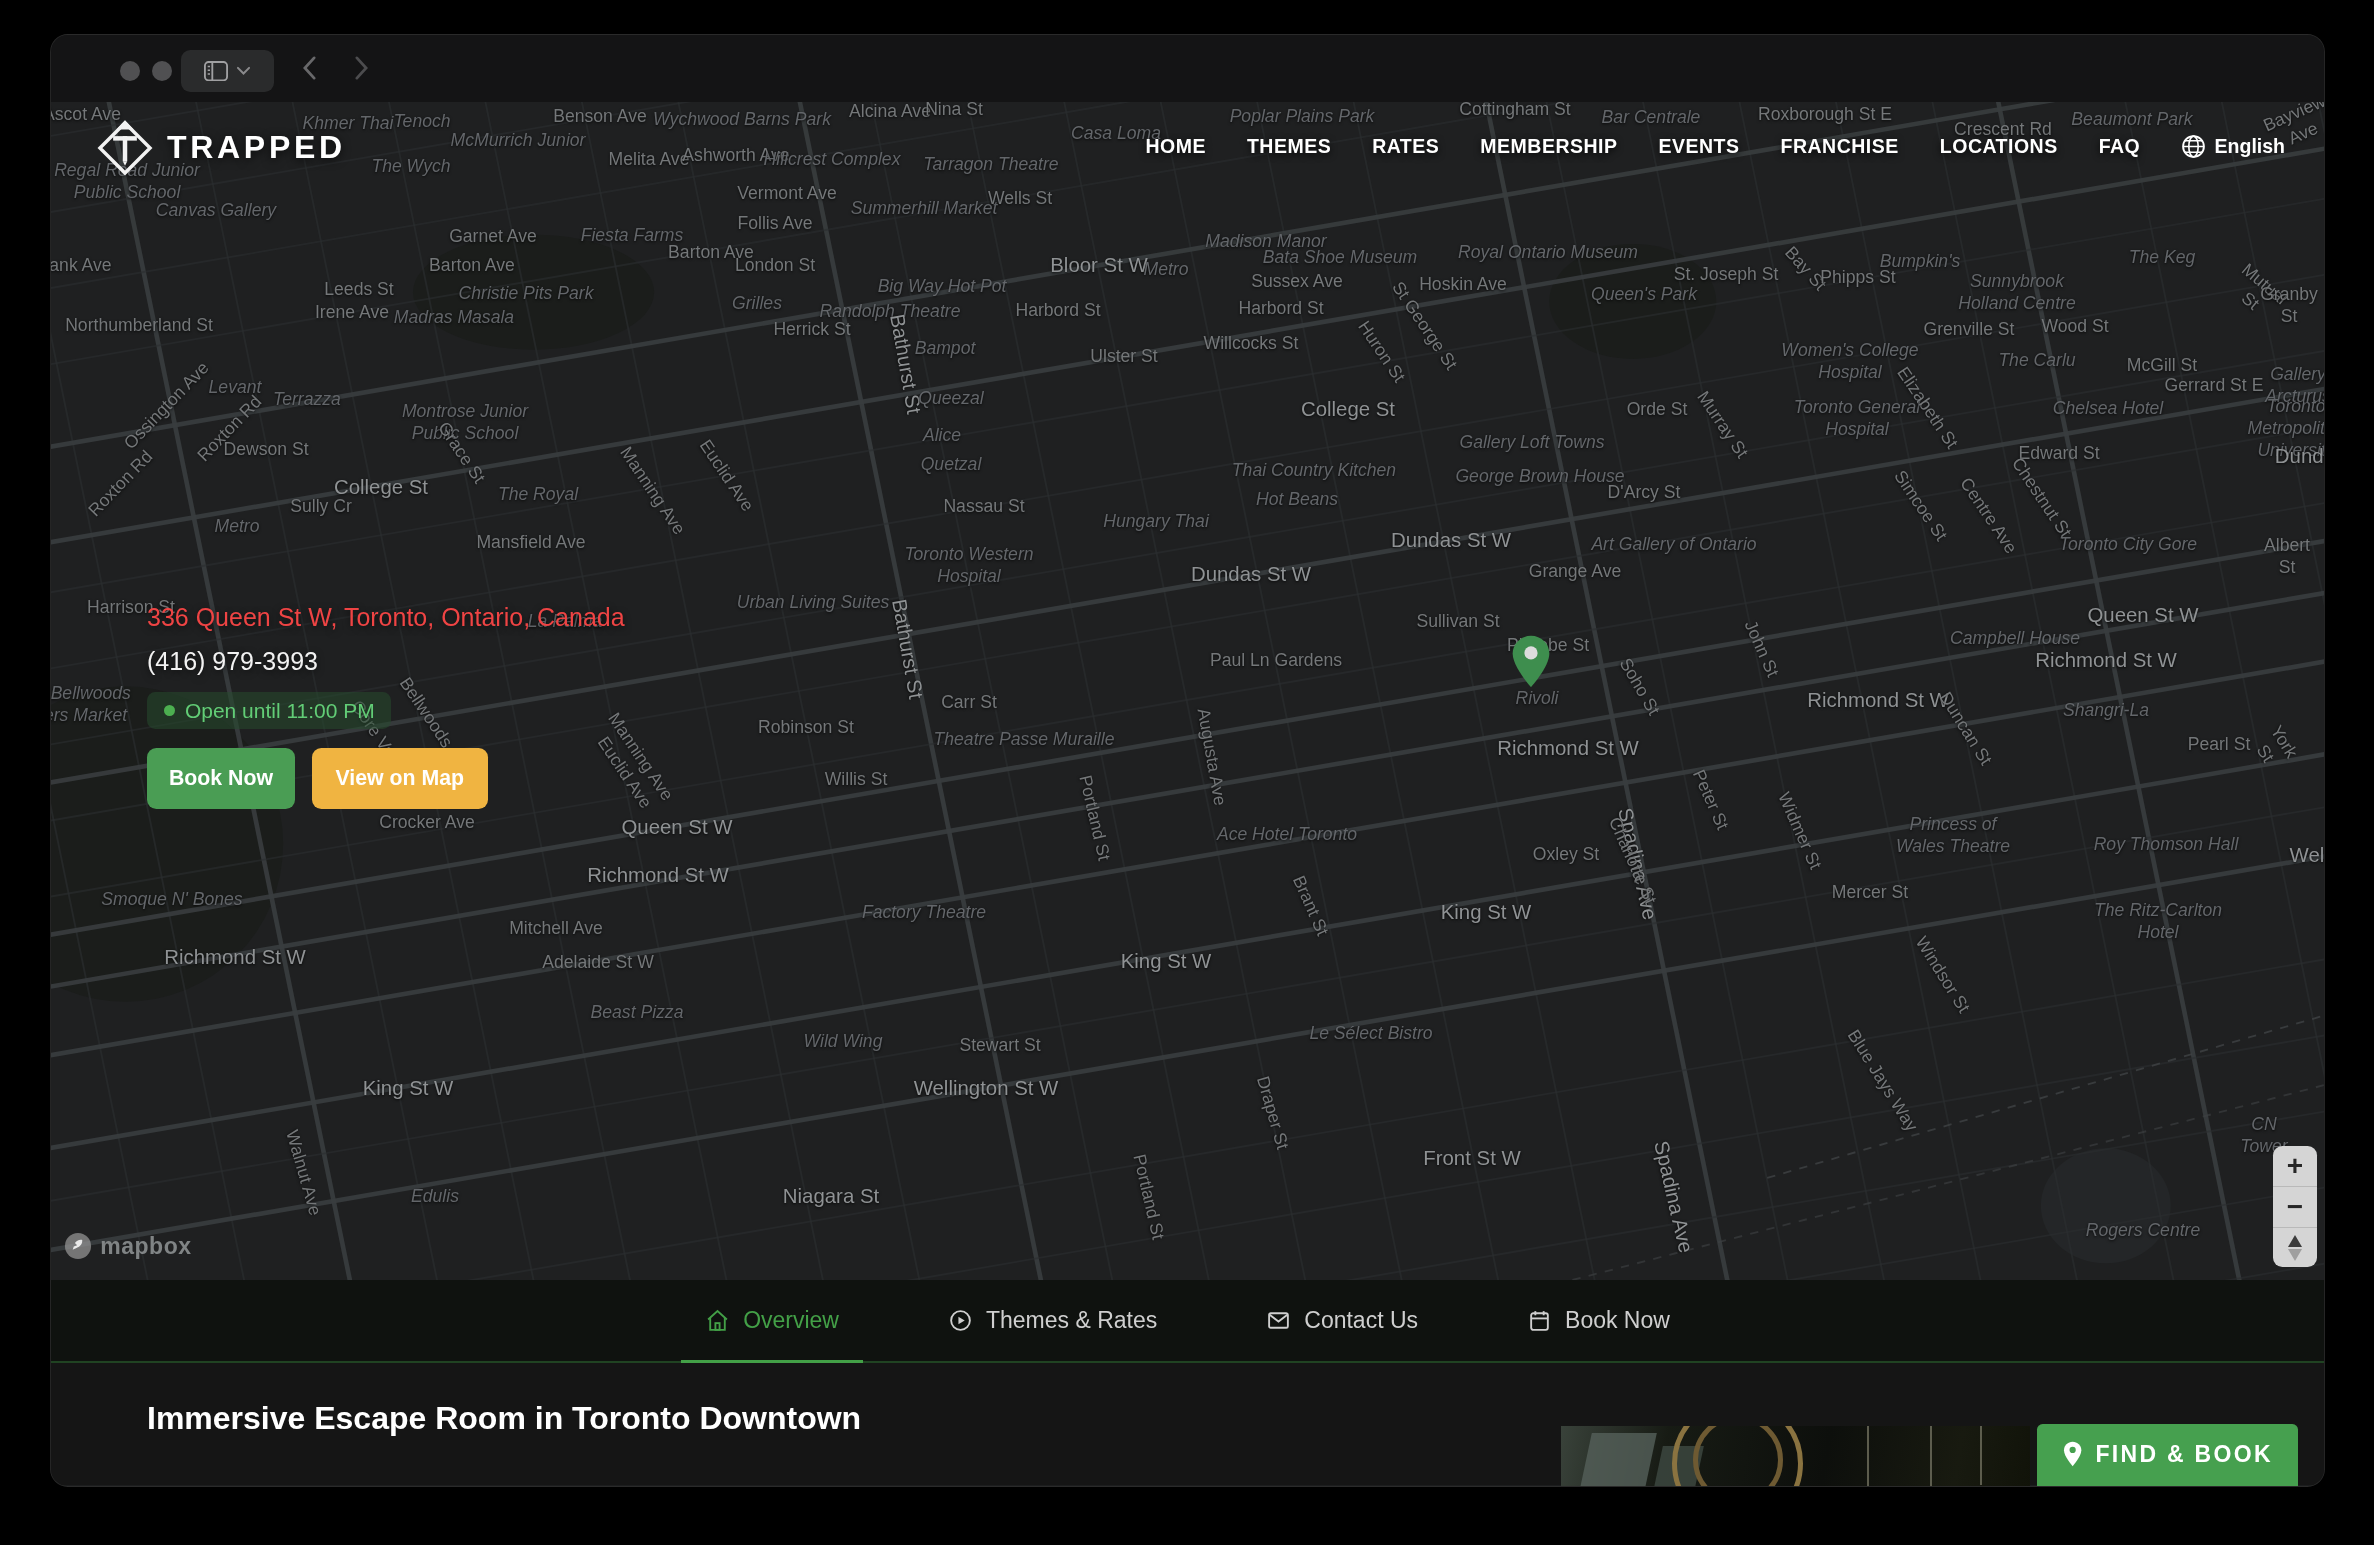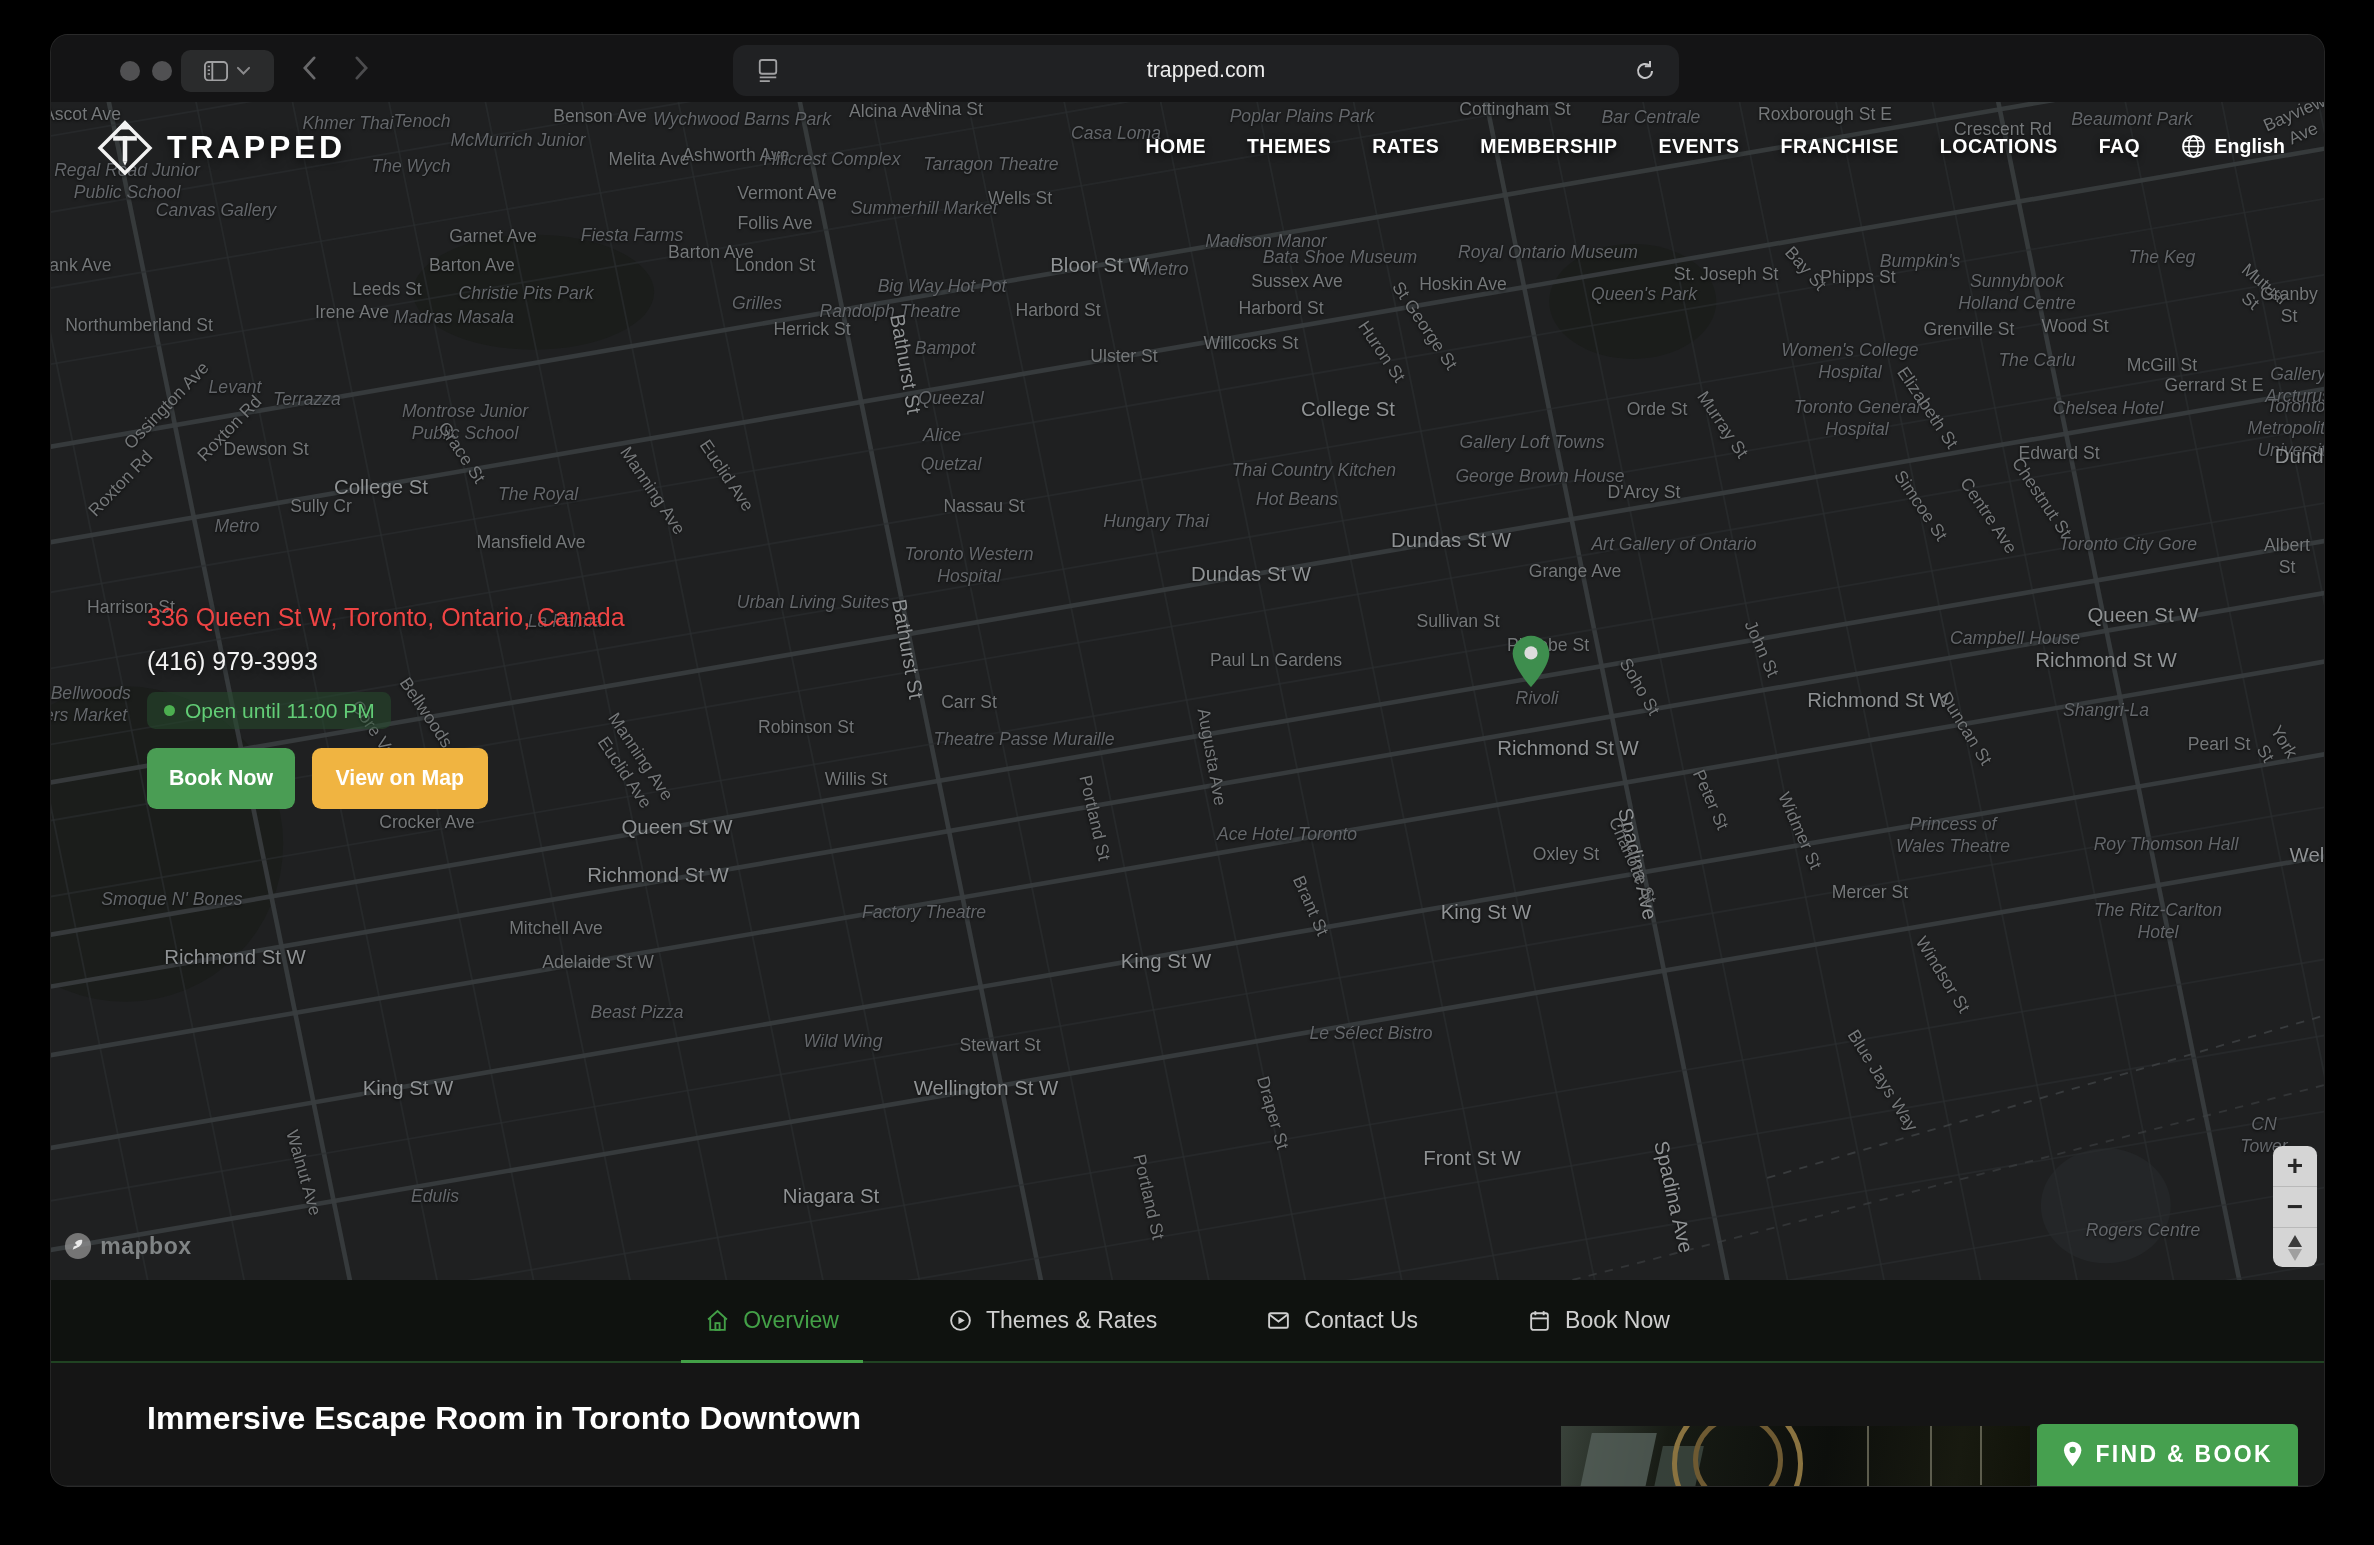--- a/index.html
+++ b/index.html
@@ -95,32 +95,20 @@
       <svg width="15" height="24" viewBox="0 0 16 26">
           <path d="M13 2L3 13l10 11" fill="none" stroke="#68686a" stroke-width="3" stroke-linecap="round"></path>
         </svg>
     </div>
     <div class="nav-arrow" style="left:295px">
       <svg width="15" height="24" viewBox="0 0 16 26">
           <path d="M3 2l10 11L3 24" fill="none" stroke="#4c4c4e" stroke-width="3" stroke-linecap="round"></path>
         </svg>
     </div>
 
-    <div class="urlpill">
-      <svg class="pill-icon" style="left:24px" width="22" height="26" viewBox="0 0 24 28">
-        <rect x="3" y="2" width="18" height="15" rx="2.5" fill="none" stroke="#a0a0a2" stroke-width="2"></rect>
-        <line x1="3" y1="21" x2="21" y2="21" stroke="#a0a0a2" stroke-width="2"></line>
-        <line x1="3" y1="25" x2="14" y2="25" stroke="#a0a0a2" stroke-width="2"></line>
-      </svg>
-      <span class="url-text">trapped.com</span>
-      <svg class="pill-icon" style="right:22px;top:14px" width="24" height="24" viewBox="0 0 24 24">
-        <path d="M19 12a7 7 0 1 1-2.05-4.95" fill="none" stroke="#c3c3c5" stroke-width="2"></path>
-        <path d="M17 2v5.2h-5.2" fill="none" stroke="#c3c3c5" stroke-width="2"></path>
-      </svg>
-    </div>
   </div>
 
   <div class="map">
     <svg id="roads" width="2273" height="1178" viewBox="0 0 2450 1270">
         <ellipse cx="1705" cy="215" rx="90" ry="62" fill="#1b1d1b"></ellipse>
         <ellipse cx="520" cy="205" rx="130" ry="62" fill="#1b1d1b"></ellipse>
         <ellipse cx="80" cy="800" rx="170" ry="170" fill="#1b1d1b"></ellipse>
         <ellipse cx="2215" cy="1190" rx="70" ry="62" fill="#242628"></ellipse>
         <line x1="-160" y1="-20" x2="108" y2="1290" stroke="#2b2e30" stroke-width="2" opacity="0.65"></line>
         <line x1="-56" y1="-20" x2="212" y2="1290" stroke="#2b2e30" stroke-width="2" opacity="0.65"></line>
@@ -209,21 +197,21 @@
         <span class="mlabel" style="left: 660px; top: 151px;">Barton Ave</span>
         <span class="mlabel" style="left: 421px; top: 164px;">Barton Ave</span>
         <span class="mlabel" style="left: 724px; top: 164px;">London St</span>
         <span class="mlabel b" style="left: 1048px; top: 164px;">Bloor St W</span>
         <span class="mlabel i" style="left: 1115px; top: 168px;">Metro</span>
         <span class="mlabel i" style="left: 1215px; top: 140px;">Madison Manor</span>
         <span class="mlabel i" style="left: 1289px; top: 156px;">Bata Shoe Museum</span>
         <span class="mlabel i" style="left: 1497px; top: 151px;">Royal Ontario Museum</span>
         <span class="mlabel i" style="left: 403px; top: 216px;">Madras Masala</span>
         <span class="mlabel" style="left: 301px; top: 211px;">Irene Ave</span>
-        <span class="mlabel" style="left: 308px; top: 188px; margin-left: 28px;">Leeds St</span>
+        <span class="mlabel" style="left: 308px; top: 188px;">Leeds St</span>
         <span class="mlabel i" style="left: 475px; top: 192px;">Christie Pits Park</span>
         <span class="mlabel" style="left: 88px; top: 224px;">Northumberland St</span>
         <span class="mlabel" style="left: 6.5px; top: 164px;">Fernbank Ave</span>
         <span class="mlabel i" style="left: 891px; top: 185px;">Big Way Hot Pot</span>
         <span class="mlabel i" style="left: 839px; top: 210px;">Randolph Theatre</span>
         <span class="mlabel i" style="left: 706px; top: 202px;">Grilles</span>
         <span class="mlabel" style="left: 761px; top: 228px;">Herrick St</span>
         <span class="mlabel i" style="left: 894px; top: 247px;">Bampot</span>
         <span class="mlabel" style="left: 1073px; top: 255px;">Ulster St</span>
         <span class="mlabel" style="left: 1230px; top: 207px;">Harbord St</span>

